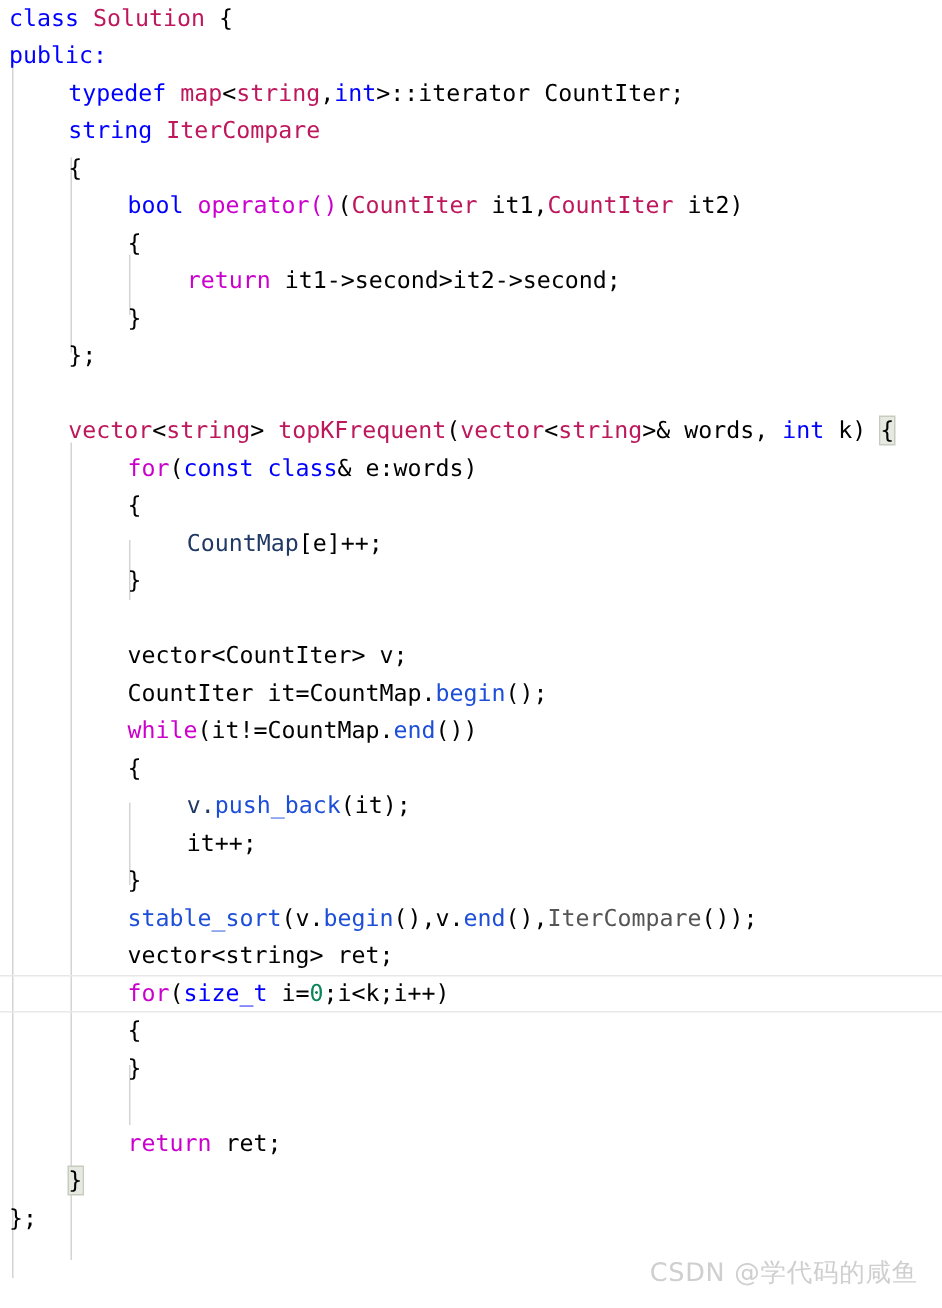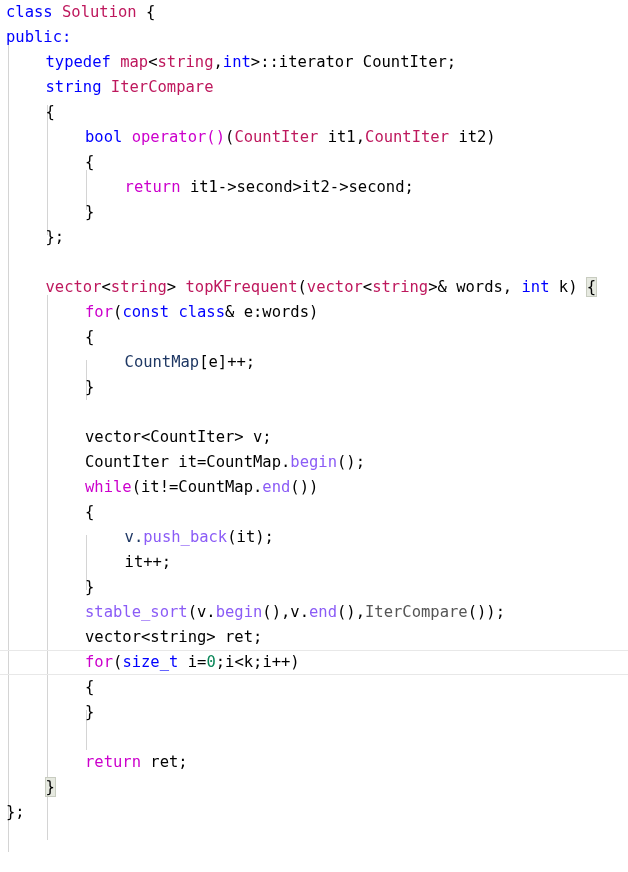--- a/index.html
+++ b/index.html
@@ -62,21 +62,21 @@
     white-space: pre;
     padding-left: 6px;
     letter-spacing: 0.0px;
     color: #000000;
   }
 
   
   .kw      { color: #0000ff; }            
   .kwm     { color: #cc00cc; }            
   .type    { color: #be185d; }            
-  .fn      { color: #8b5cf6; }            
+  .fn      { color: #1d4ed8; }            
   .var     { color: #1f3864; }            
   .num     { color: #098658; }            
   .plain   { color: #000000; }
   .dim     { color: #555555; }
 
   .watermark {
     position: absolute;
     right: 16px;
     bottom: 12px;
     font-family: "DejaVu Sans", "Liberation Sans", sans-serif;
@@ -138,14 +138,15 @@
       <div class="line" style="padding-left: 85.04px;"><span class="plain">vector&lt;string&gt; ret;</span></div>
       <div class="line" style="padding-left: 85.04px;"><span class="kwm">for</span><span class="plain">(</span><span class="kw">size_t</span><span class="plain"> i=</span><span class="num">0</span><span class="plain">;i&lt;k;i++)</span></div>
       <div class="line" style="padding-left: 85.04px;"><span class="plain">{</span></div>
       <div class="line" style="padding-left: 85.04px;"><span class="plain">}</span></div>
       <div class="line" style="padding-left: 6px;"><span class="plain"></span></div>
       <div class="line" style="padding-left: 85.04px;"><span class="kwm">return </span><span class="plain">ret;</span></div>
       <div class="line" style="padding-left: 45.52px;"><span class="brmatch">}</span></div>
       <div class="line" style="padding-left: 6px;"><span class="plain">};</span></div>
     </div>
 
+  <div class="watermark">CSDN @学代码的咸鱼</div>
 
 </div>
 
 </body></html>

